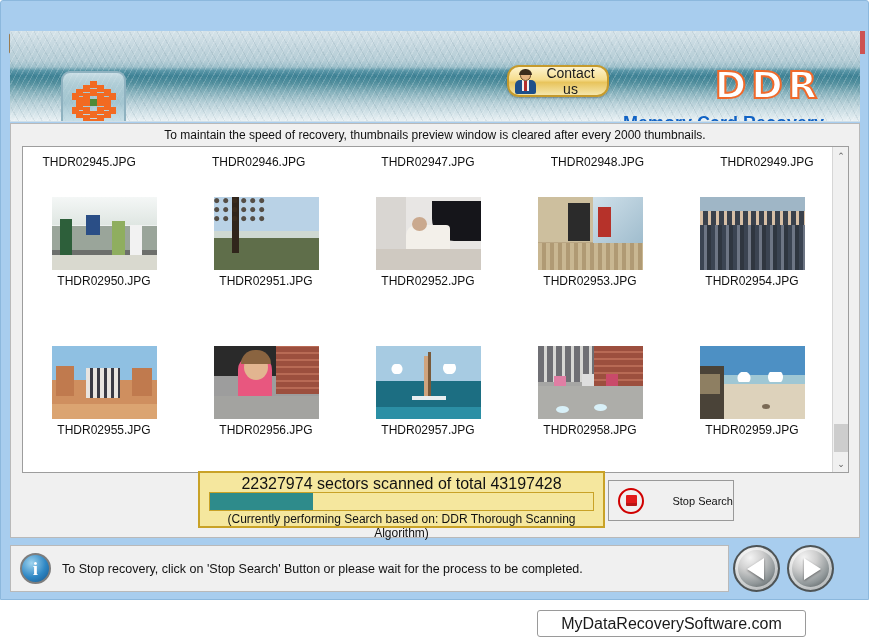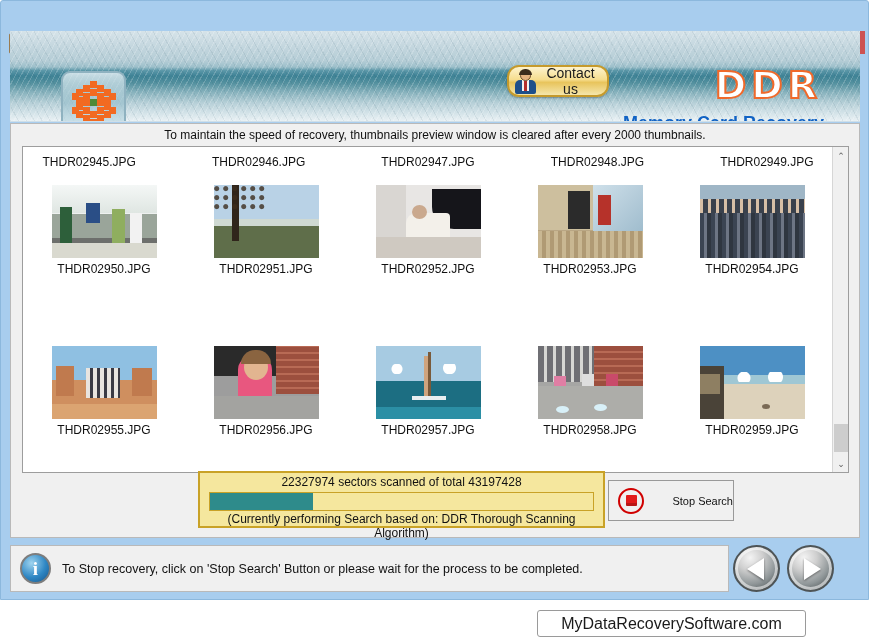--- a/index.html
+++ b/index.html
@@ -177,21 +177,21 @@
   }
 
   
   .progress-box {
     position: absolute; left: 197px; top: 470px; width: 407px; height: 57px;
     background: #f5e79e; border: 2px solid #c9a227;
     z-index: 5;
   }
   .prog-title {
     position: absolute; left: 0; top: 2px; width: 403px; text-align: center;
-    font-size: 12px; color: #111;
+    font-size: 16px; color: #111;
   }
   .prog-track {
     position: absolute; left: 9px; top: 19px; width: 385px; height: 19px;
     background: #f5e79e; border: 1px solid #c9a227;
   }
   .prog-fill { height: 17px; background: #2e8b8b; }
   .prog-note {
     position: absolute; left: 0; top: 39px; width: 403px; text-align: center;
     font-size: 12px; color: #111;
   }
@@ -342,21 +342,21 @@
               <div class="tname">THDR02947.JPG</div>
             </div>
             <div class="tcell">
               <div class="tname">THDR02948.JPG</div>
             </div>
             <div class="tcell">
               <div class="tname">THDR02949.JPG</div>
             </div>
           </div>
 
-          <div class="trow" style="top:38px;align-items:center;">
+          <div class="trow" style="top:50px;align-items:center;">
             <div class="tcell">
               <div class="timg" style="background:
                   linear-gradient(180deg,#eef1f0 0 40%,#9aa59a 40% 72%,#6d6f6c 72% 100%);">
                 <span style="position:absolute;left:0;top:0;width:105px;height:28px;background:linear-gradient(180deg,#f4f7f6,#dfe6e2);"></span>
                 <span style="position:absolute;left:8px;top:22px;width:12px;height:44px;background:#2d5f3a;"></span>
                 <span style="position:absolute;left:34px;top:18px;width:14px;height:20px;background:#2a4e86;"></span>
                 <span style="position:absolute;left:60px;top:24px;width:13px;height:36px;background:#8fae5f;"></span>
                 <span style="position:absolute;left:78px;top:28px;width:12px;height:34px;background:#f2f2f2;"></span>
                 <span style="position:absolute;left:0;top:58px;width:105px;height:15px;background:#d9d9cf;"></span>
               </div>

